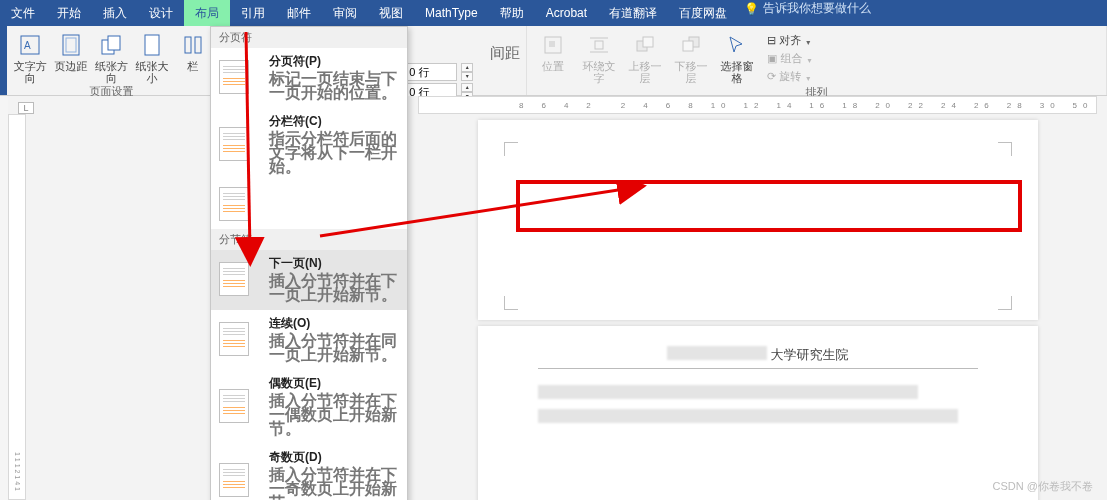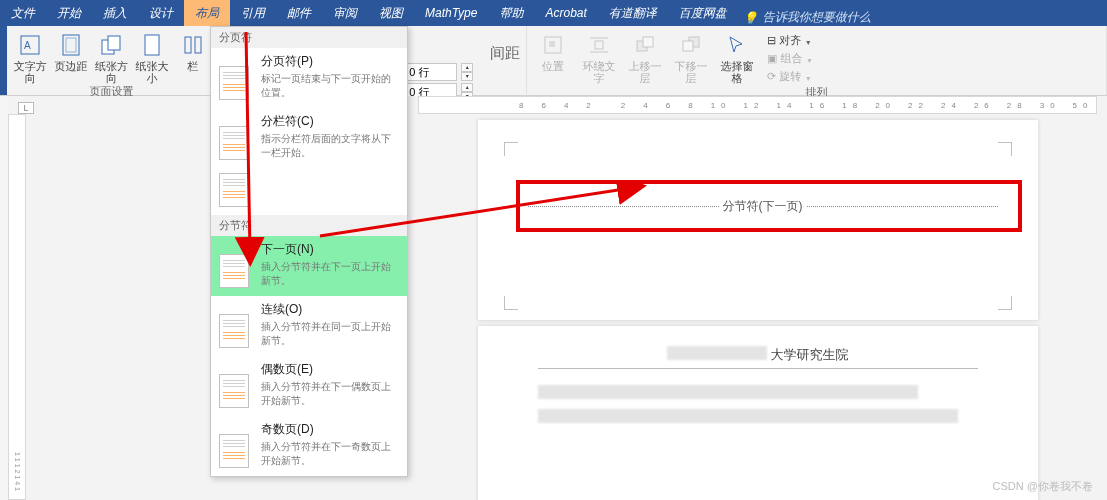--- a/index.html
+++ b/index.html
@@ -1,21 +1,21 @@
 <!DOCTYPE html>
 <html><head>
 <meta charset="utf-8">
 <style>
   * { margin: 0; padding: 0; box-sizing: border-box; font-family: "Microsoft YaHei", "Segoe UI", sans-serif; }
   body { background: #f5f5f5; width: 1107px; height: 500px; overflow: hidden; position: relative; }
 
   
-  .menubar { height: 26px; background: #2b579a; display: flex; align-items: flex-end; font-size: 12px; color: #fff; font-style: italic; }
+  .menubar { height: 26px; background: #2b579a; display: flex; align-items: flex-start; font-size: 12px; color: #fff; }
   .menubar .tab { padding: 0 11px; height: 26px; line-height: 26px; cursor: pointer; }
-  .menubar .tab.active { background: #fdba74; color: #2b579a; }
+  .menubar .tab.active { background: #86efac; color: #2b579a; }
   .menubar .tellme { margin-left: 6px; color: #cfe0f5; display: flex; align-items: center; }
   .menubar .bulb { margin-right: 4px; font-size: 12px; }
 
   
   .ribbon { height: 70px; background: #f3f3f3; border-bottom: 1px solid #d0d0d0; display: flex; position: relative; }
   .leftstrip { width: 7px; background: #2b579a; }
   .group { border-right: 1px solid #e1e1e1; padding: 2px 6px 0 6px; display: flex; flex-direction: column; justify-content: space-between; }
   .group-row { display: flex; align-items: flex-start; gap: 6px; }
   .group-label { font-size: 11px; color: #666; text-align: center; padding-bottom: 2px; }
   .big-btn { display: flex; flex-direction: column; align-items: center; width: 40px; font-size: 11px; color: #444; padding-top: 4px; cursor: pointer; }
@@ -27,26 +27,26 @@
 
   .indent-group, .spacing-group { display: flex; flex-direction: column; gap: 2px; font-size: 11px; color: #444; }
   .spin-row { display: flex; align-items: center; gap: 4px; }
   .spin-row input { width: 52px; height: 18px; font-size: 11px; border: 1px solid #c8c8c8; padding: 0 3px; }
   .spin-btns { display: flex; flex-direction: column; }
   .spin-btns div { width: 12px; height: 9px; border: 1px solid #c8c8c8; background: #fafafa; font-size: 6px; line-height: 7px; text-align: center; cursor: pointer; }
 
   
   .dropdown { position: absolute; left: 210px; top: 26px; width: 198px; background: #fff; border: 1px solid #c8c8c8; box-shadow: 2px 2px 6px rgba(0,0,0,.2); z-index: 30; }
   .dropdown-header { font-size: 11px; color: #666; background: #f0f0f0; padding: 3px 8px; }
-  .dd-item { display: flex; align-items: flex-end; gap: 12px; padding: 5px 8px 8px 8px; cursor: pointer; }
-  .dd-item.highlight { background: #86efac; }
+  .dd-item { display: flex; align-items: center; gap: 20px; padding: 5px 8px 8px 8px; cursor: pointer; font-weight: bold; }
+  .dd-item.highlight { background: #e5e5e5; }
   .dd-item .thumb { width: 30px; height: 34px; border: 1px solid #c0c0c0; background: #fff; position: relative; flex: 0 0 30px; }
   .dd-item .thumb::before { content: ""; position: absolute; left: 3px; right: 3px; top: 5px; height: 1px; background: #d0d0d0; box-shadow: 0 3px 0 #d0d0d0, 0 6px 0 #d0d0d0, 0 12px 0 #ffb366, 0 15px 0 #ffb366, 0 18px 0 #ffb366; }
   .dd-item .dd-text .dd-title { font-size: 12px; color: #222; margin-bottom: 2px; }
-  .dd-item .dd-text .dd-desc { font-size: 10px; color: #777; line-height: 14px; }
+  .dd-item .dd-text .dd-desc { font-size: 16px; color: #777; line-height: 14px; }
 
   
   .doc-area { position: absolute; left: 8px; right: 0; top: 96px; bottom: 0; background: #f3f3f3; }
   .leftruler { position: absolute; left: 0; top: 18px; width: 18px; bottom: 0; background: #fff; border: 1px solid #d8d8d8; font-size: 7px; color: #999; writing-mode: vertical-rl; display: flex; align-items: center; justify-content: flex-end; padding-bottom: 8px; gap: 10px; }
   .Lmarker { position: absolute; left: 10px; top: 6px; width: 16px; height: 12px; border: 1px solid #bbb; background: #fff; font-size: 9px; color: #888; text-align: center; line-height: 10px; }
 
   .canvas { position: absolute; left: 410px; top: 0; right: 10px; bottom: 0; overflow: hidden; }
   .hruler { height: 18px; background: #fff; border: 1px solid #d8d8d8; font-size: 8px; color: #888; display: flex; align-items: center; overflow: hidden; padding-left: 100px; letter-spacing: 6px; white-space: nowrap; }
   .hruler span { margin-right: 12px; }
 
@@ -347,23 +347,20 @@
         <span>30</span>
         <span>50</span>
         <span></span>
     </div>
 
     <div class="page page1">
       <div class="corner tl"></div>
       <div class="corner tr"></div>
       <div class="corner bl"></div>
       <div class="corner br"></div>
-      <div class="section-break-line">
-        <span>分节符(下一页)</span>
-      </div>
       <div class="redbox"></div>
     </div>
 
     <div class="page page2">
       <div class="headerline">
         <div class="blurL"></div>
         <span>大学研究生院</span>
       </div>
       <div class="headerrule"></div>
       <div class="bodyblur w1"></div>

